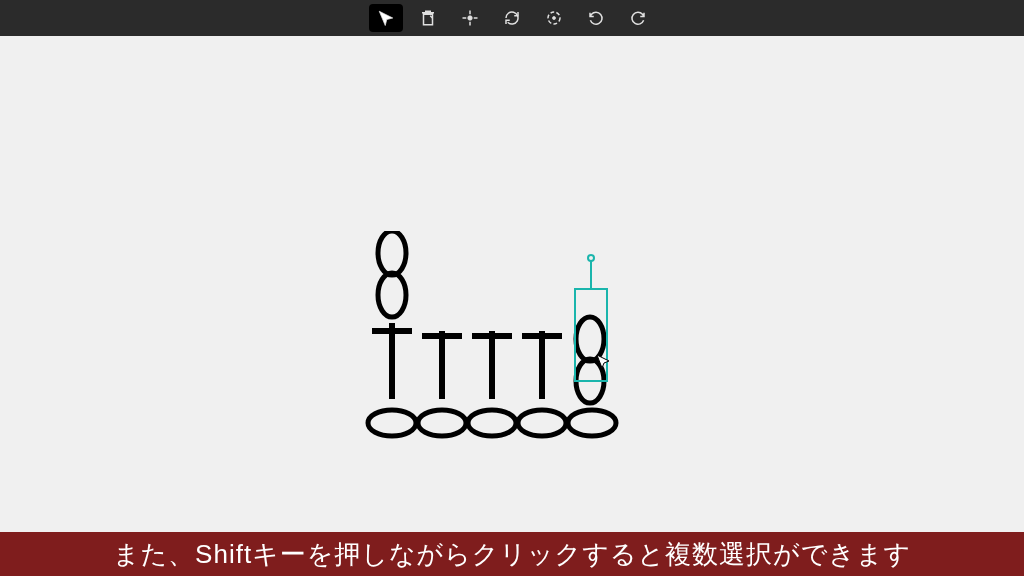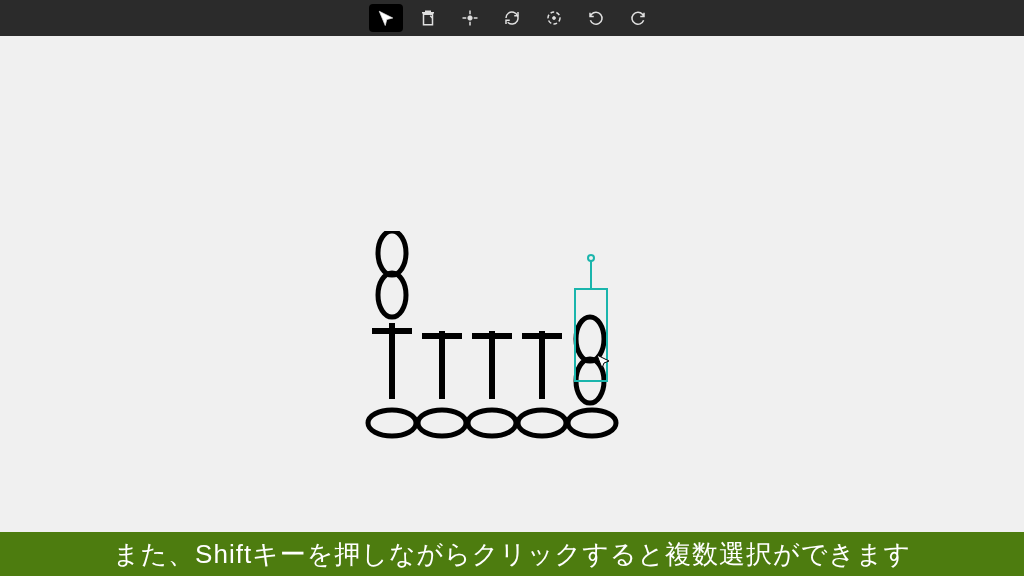--- a/index.html
+++ b/index.html
@@ -80,21 +80,21 @@
       width: 2px;
       background: #1ab5ac;
       transform: translateX(-1px);
     }
     .caption-bar {
       position: absolute;
       bottom: 0;
       left: 0;
       right: 0;
       height: 44px;
-      background: #4d7c0f;
+      background: #7f1d1d;
       display: flex;
       align-items: center;
       justify-content: center;
       color: #fff;
       font-size: 26px;
       letter-spacing: 1px;
       text-align: center;
     }
     .cursor {
       position: absolute;

